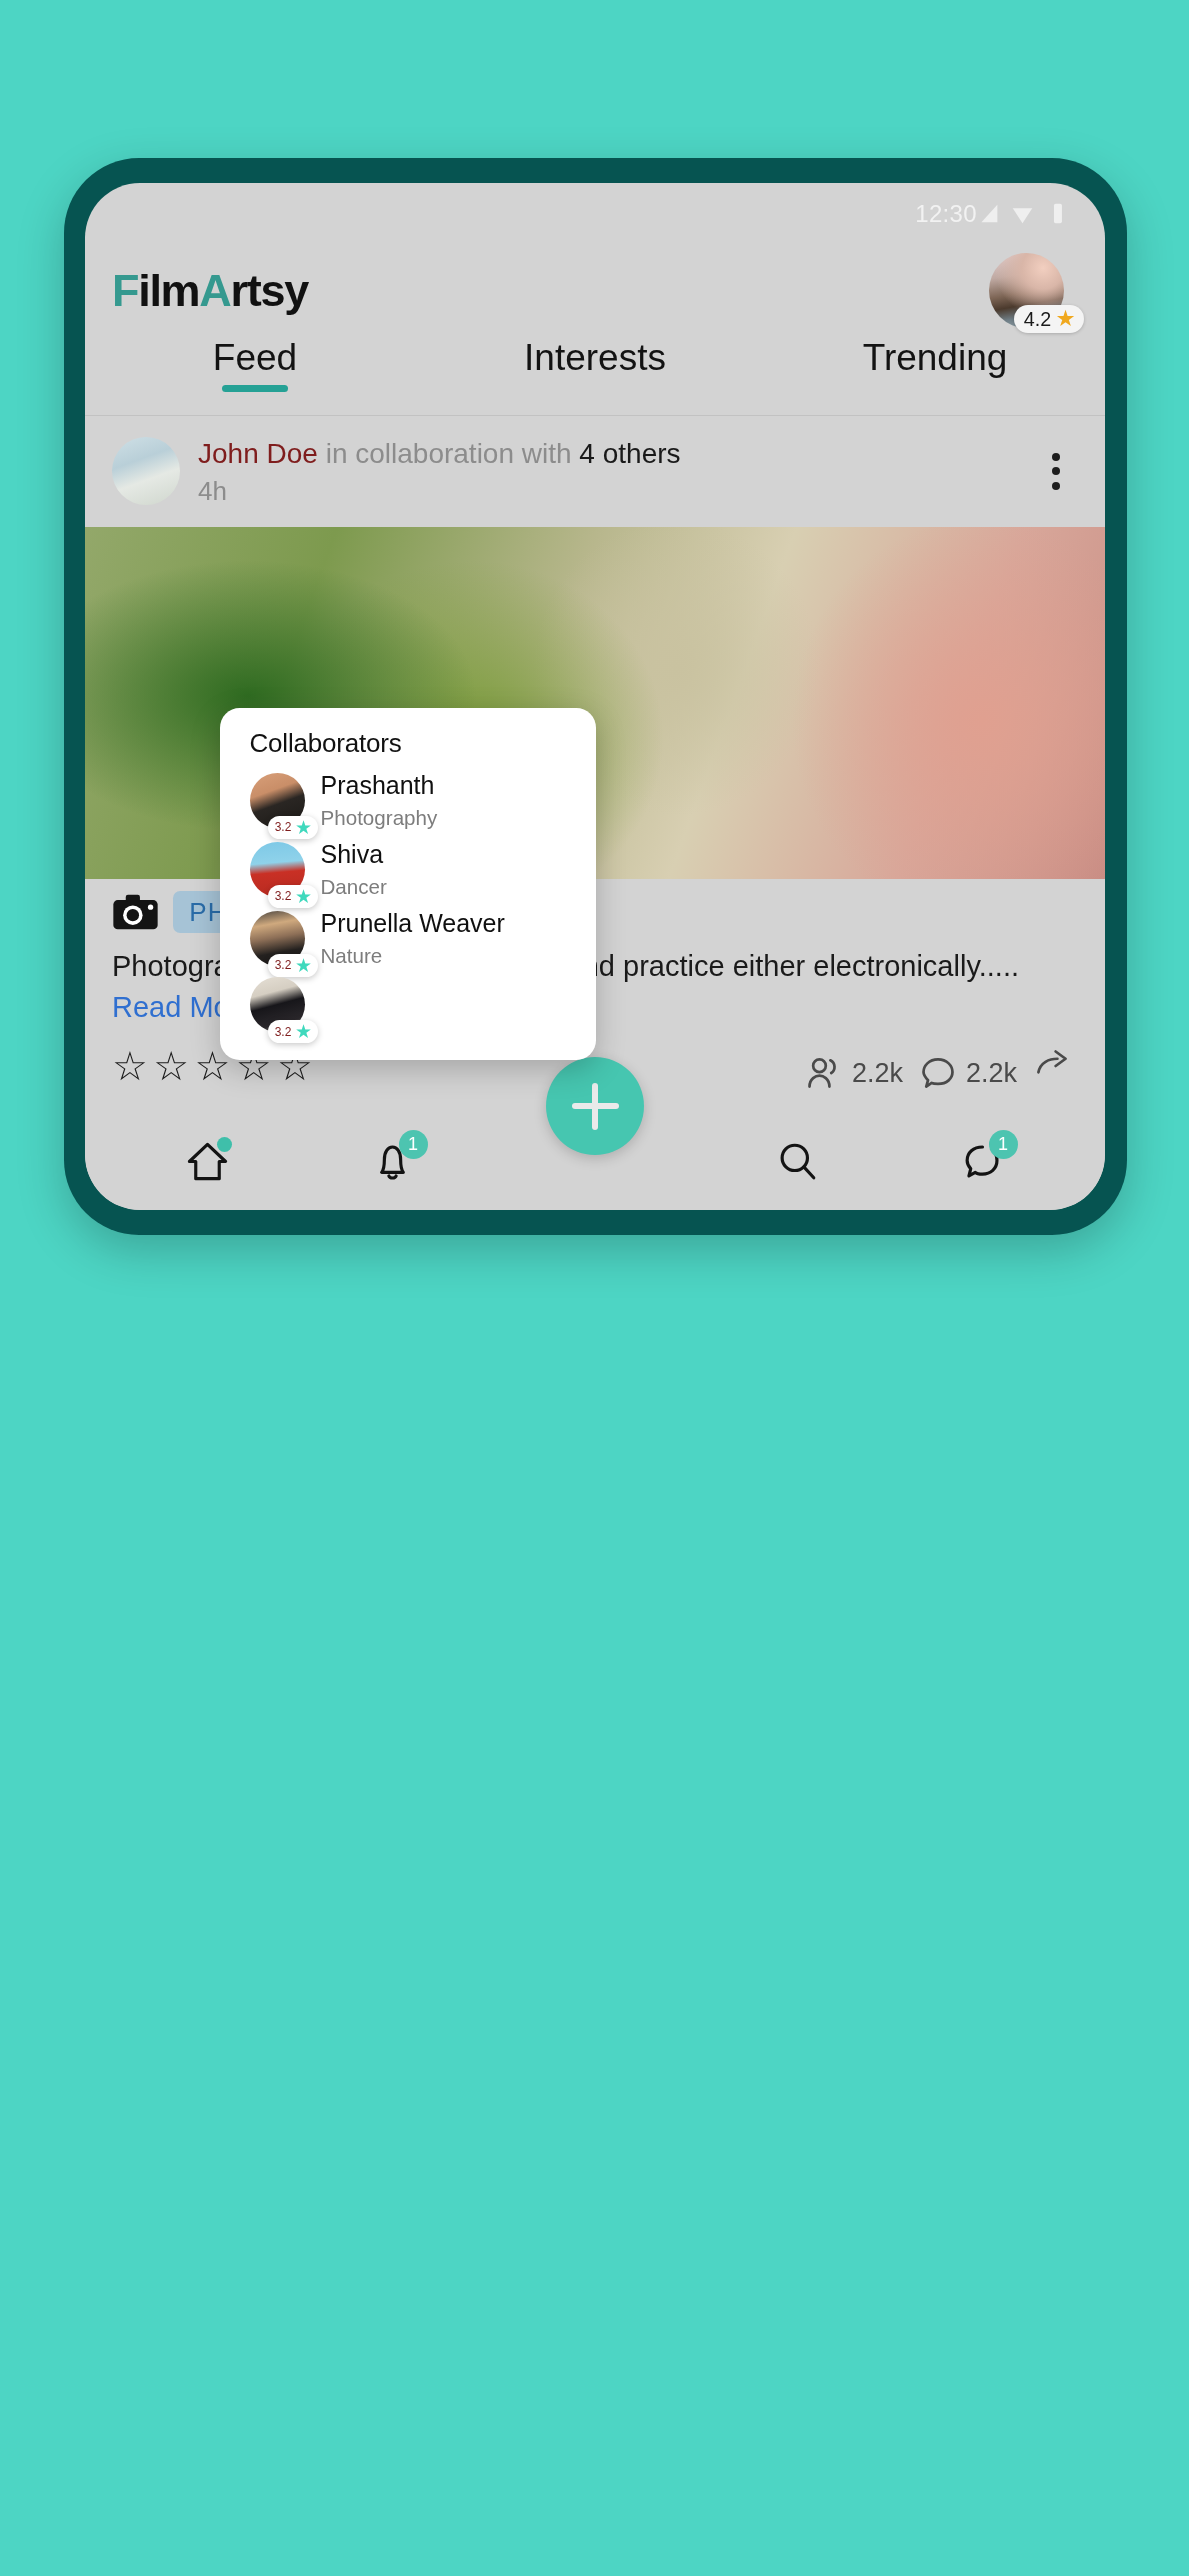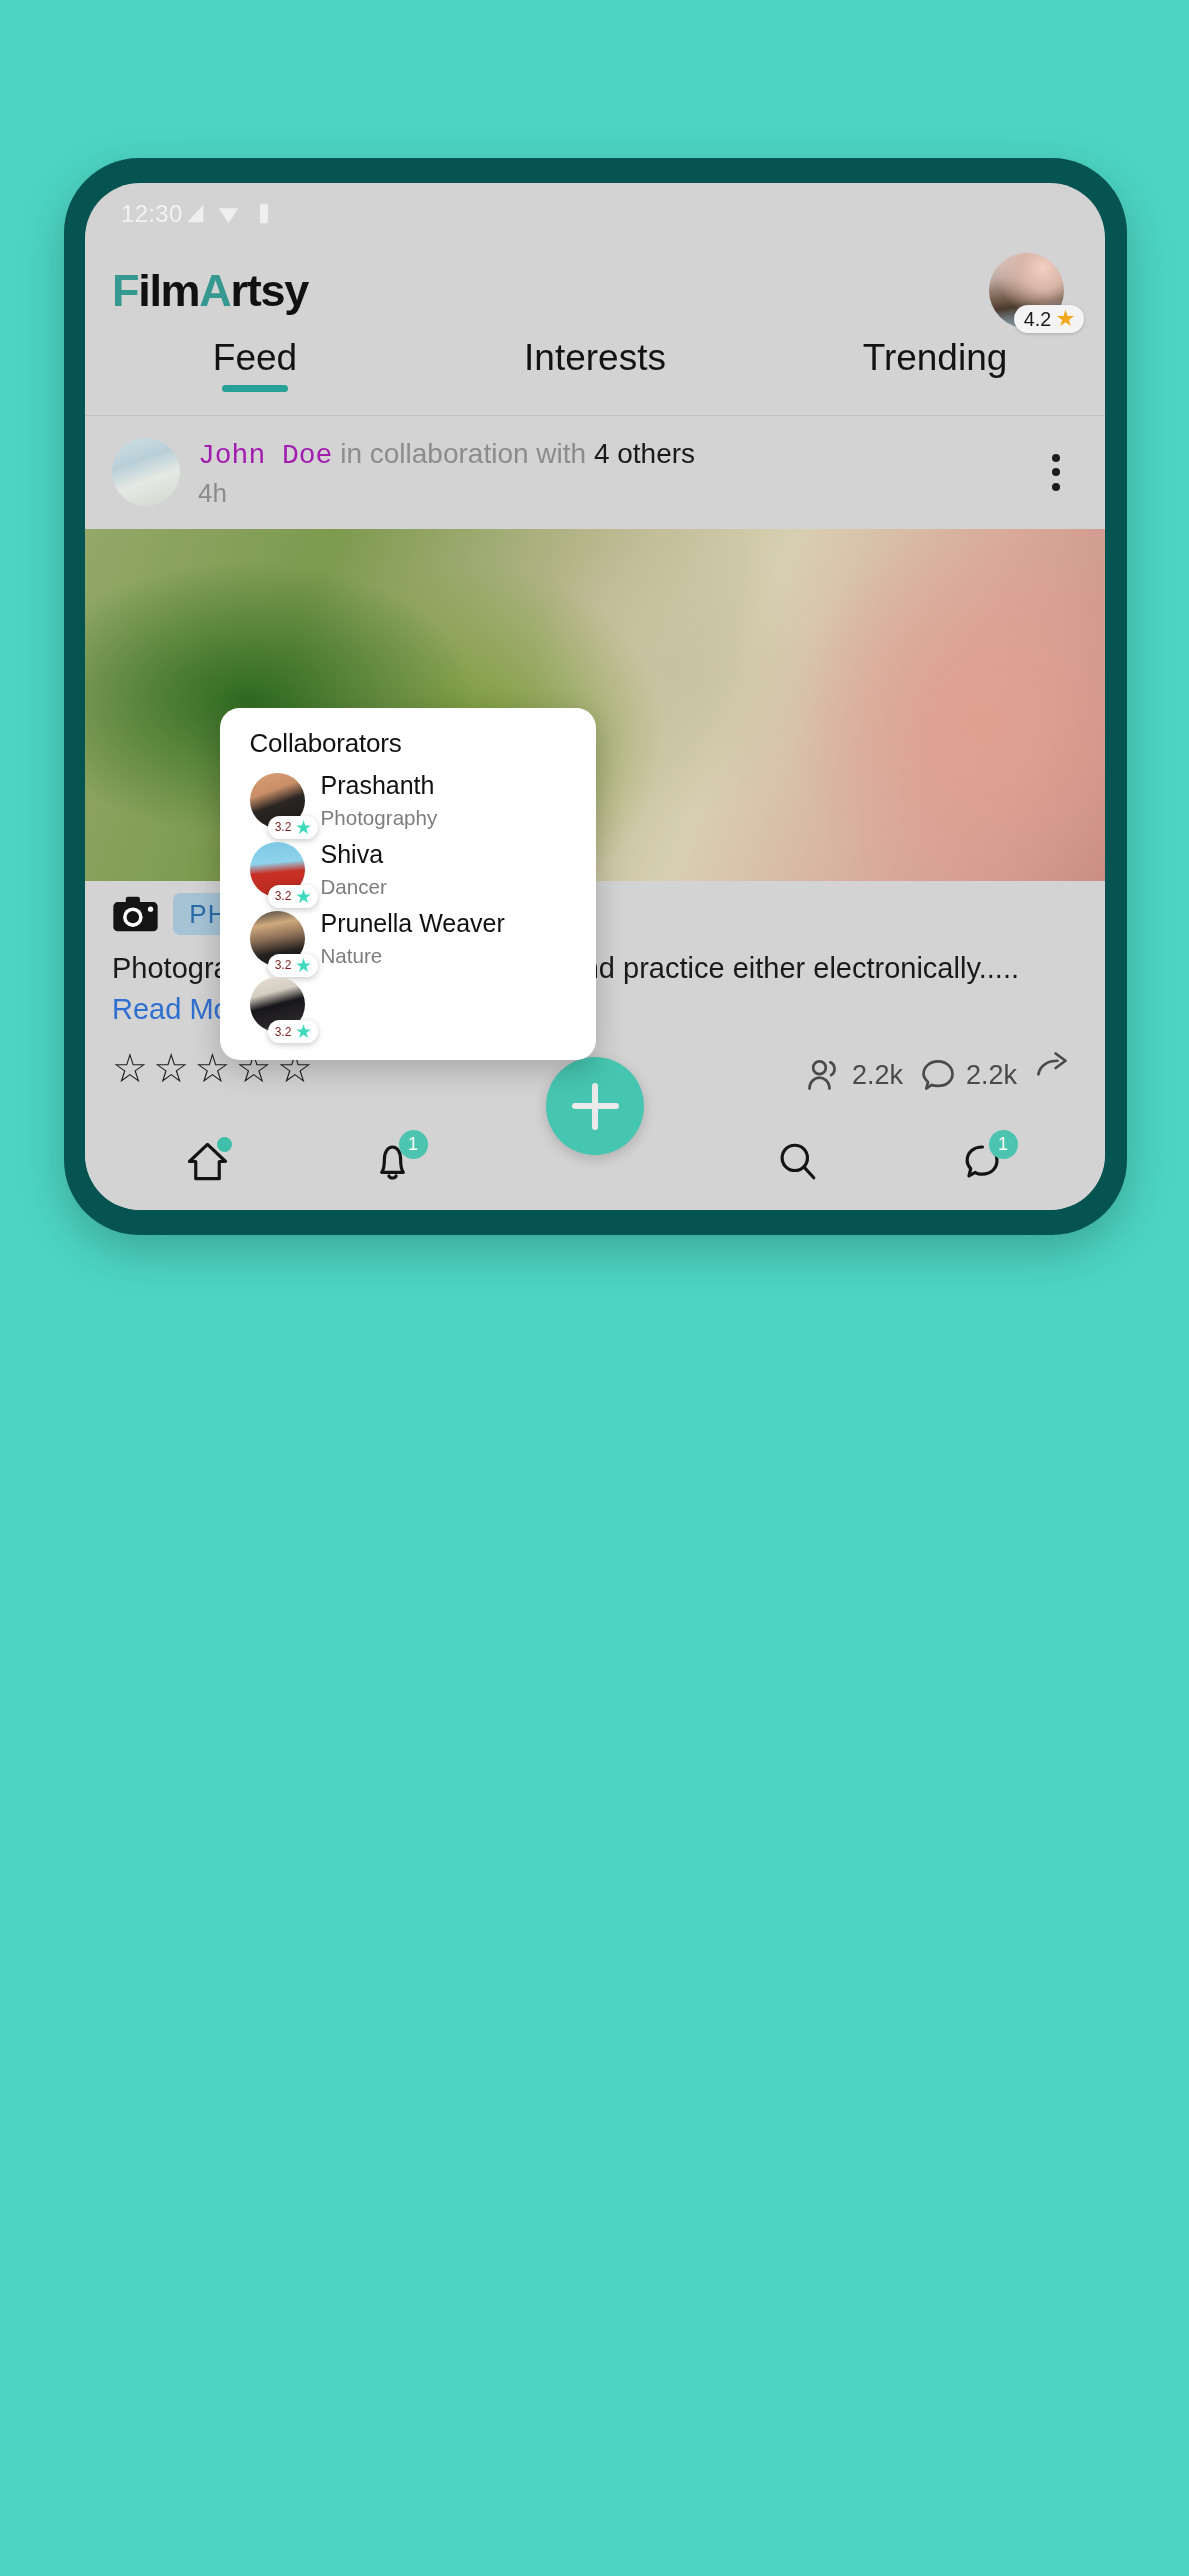--- a/index.html
+++ b/index.html
@@ -26,21 +26,21 @@
     background: #d3d3d3;
     border-radius: 55px;
     overflow: hidden;
   }
 
   
   #status-bar {
     position: absolute; left: 0; top: 0;
     width: 100%; height: 61px;
     display: flex; align-items: center;
-    justify-content: flex-start;
+    justify-content: flex-end;
     padding: 0 36px 0 36px;
   }
   #status-time {
     font-size: 24px; font-weight: 400;
     color: #f2f2f2; letter-spacing: 0.3px;
   }
   #status-icons { display: flex; align-items: center; gap: 11.6px; }
   .sig-icon { width: 23px; height: 23px; }
   .sig-icon svg { display: block; }
 
@@ -101,21 +101,21 @@
     gap: 18px;
   }
   .post-avatar {
     width: 68px; height: 68px; border-radius: 50%;
     flex: 0 0 68px; overflow: hidden;
   }
   .pa-1 { background: linear-gradient(160deg,#cfe0e6 0%, #b9cfd8 35%, #e5e9e4 60%, #cfd6cd 100%); }
   .pa-2 { background: linear-gradient(175deg,#8fb0cc 0%, #b7c8d4 32%, #4c4233 52%, #c4a469 74%, #c9ab77 100%); }
   .post-meta { flex: 1; }
   .post-title { font-size: 28px; line-height: 1.25; color: #8c8c8c; }
-  .post-title .uname { color: #a21caf; font-weight: 500; font-family: Liberation Mono, monospace; }
+  .post-title .uname { color: #7f1d1d; font-weight: 500; }
   .post-title .ocount { color: #1a1a1a; font-weight: 500; }
   .post-time { font-size: 26px; color: #8c8c8c; margin-top: 5.4px; }
   .kebab { display: flex; flex-direction: column; gap: 6.3px; padding: 5.4px 9px; }
   .kebab i { width: 8px; height: 8px; border-radius: 50%; background: #1d1d1d; display: block; }
 
   .post-image { width: 100%; height: 352px; position: relative; overflow: hidden; }
   .img-nature {
     background:
       radial-gradient(ellipse 32% 55% at 16% 48%, #2f6b21 0%, rgba(47,107,33,0) 70%),
       radial-gradient(ellipse 26% 70% at 38% 60%, #7a9c3a 0%, rgba(122,156,58,0) 72%),

